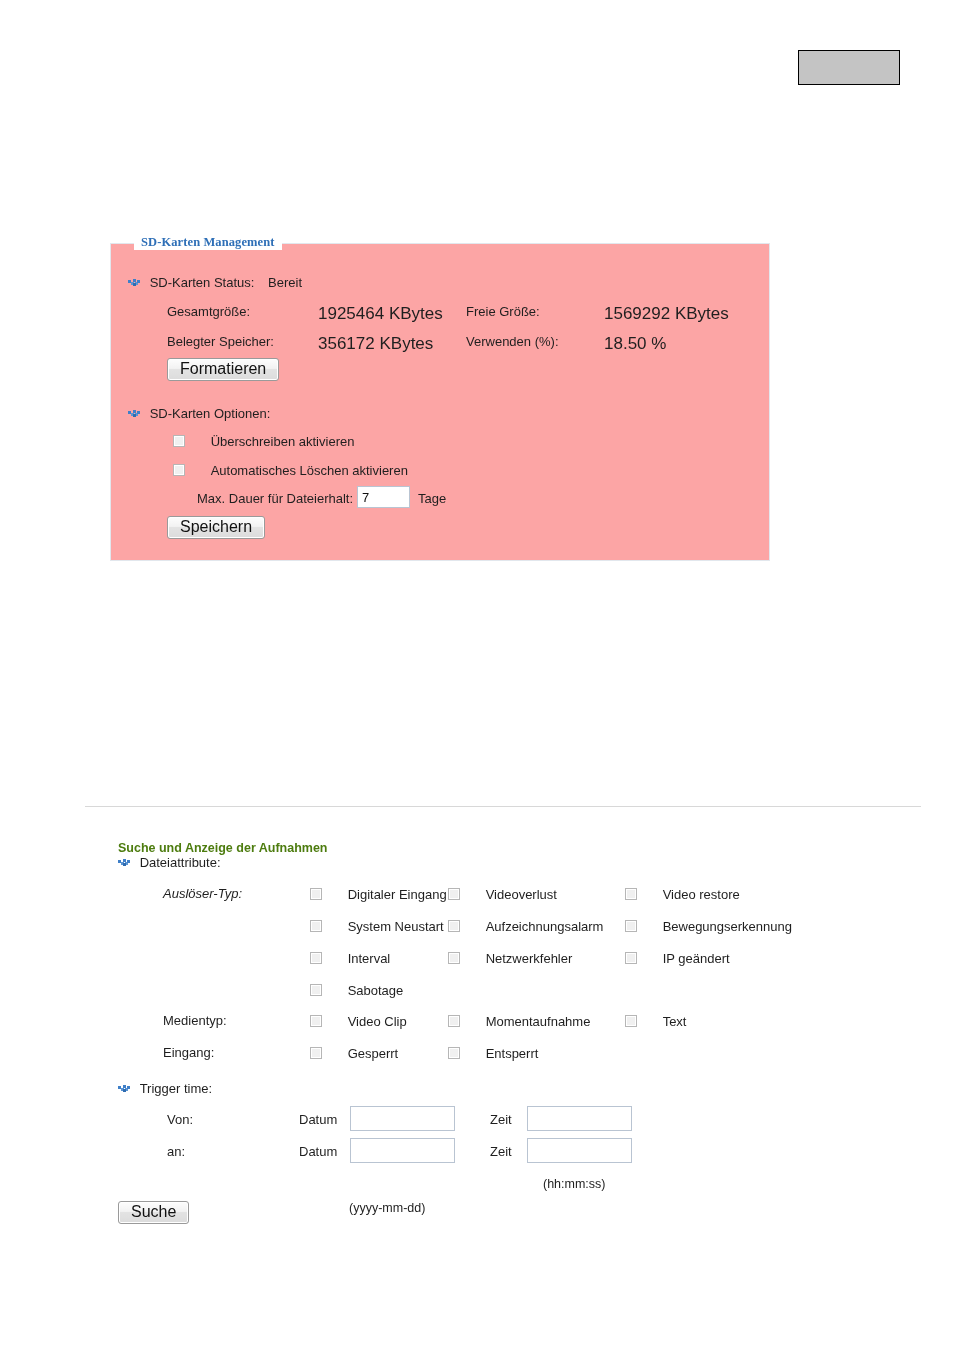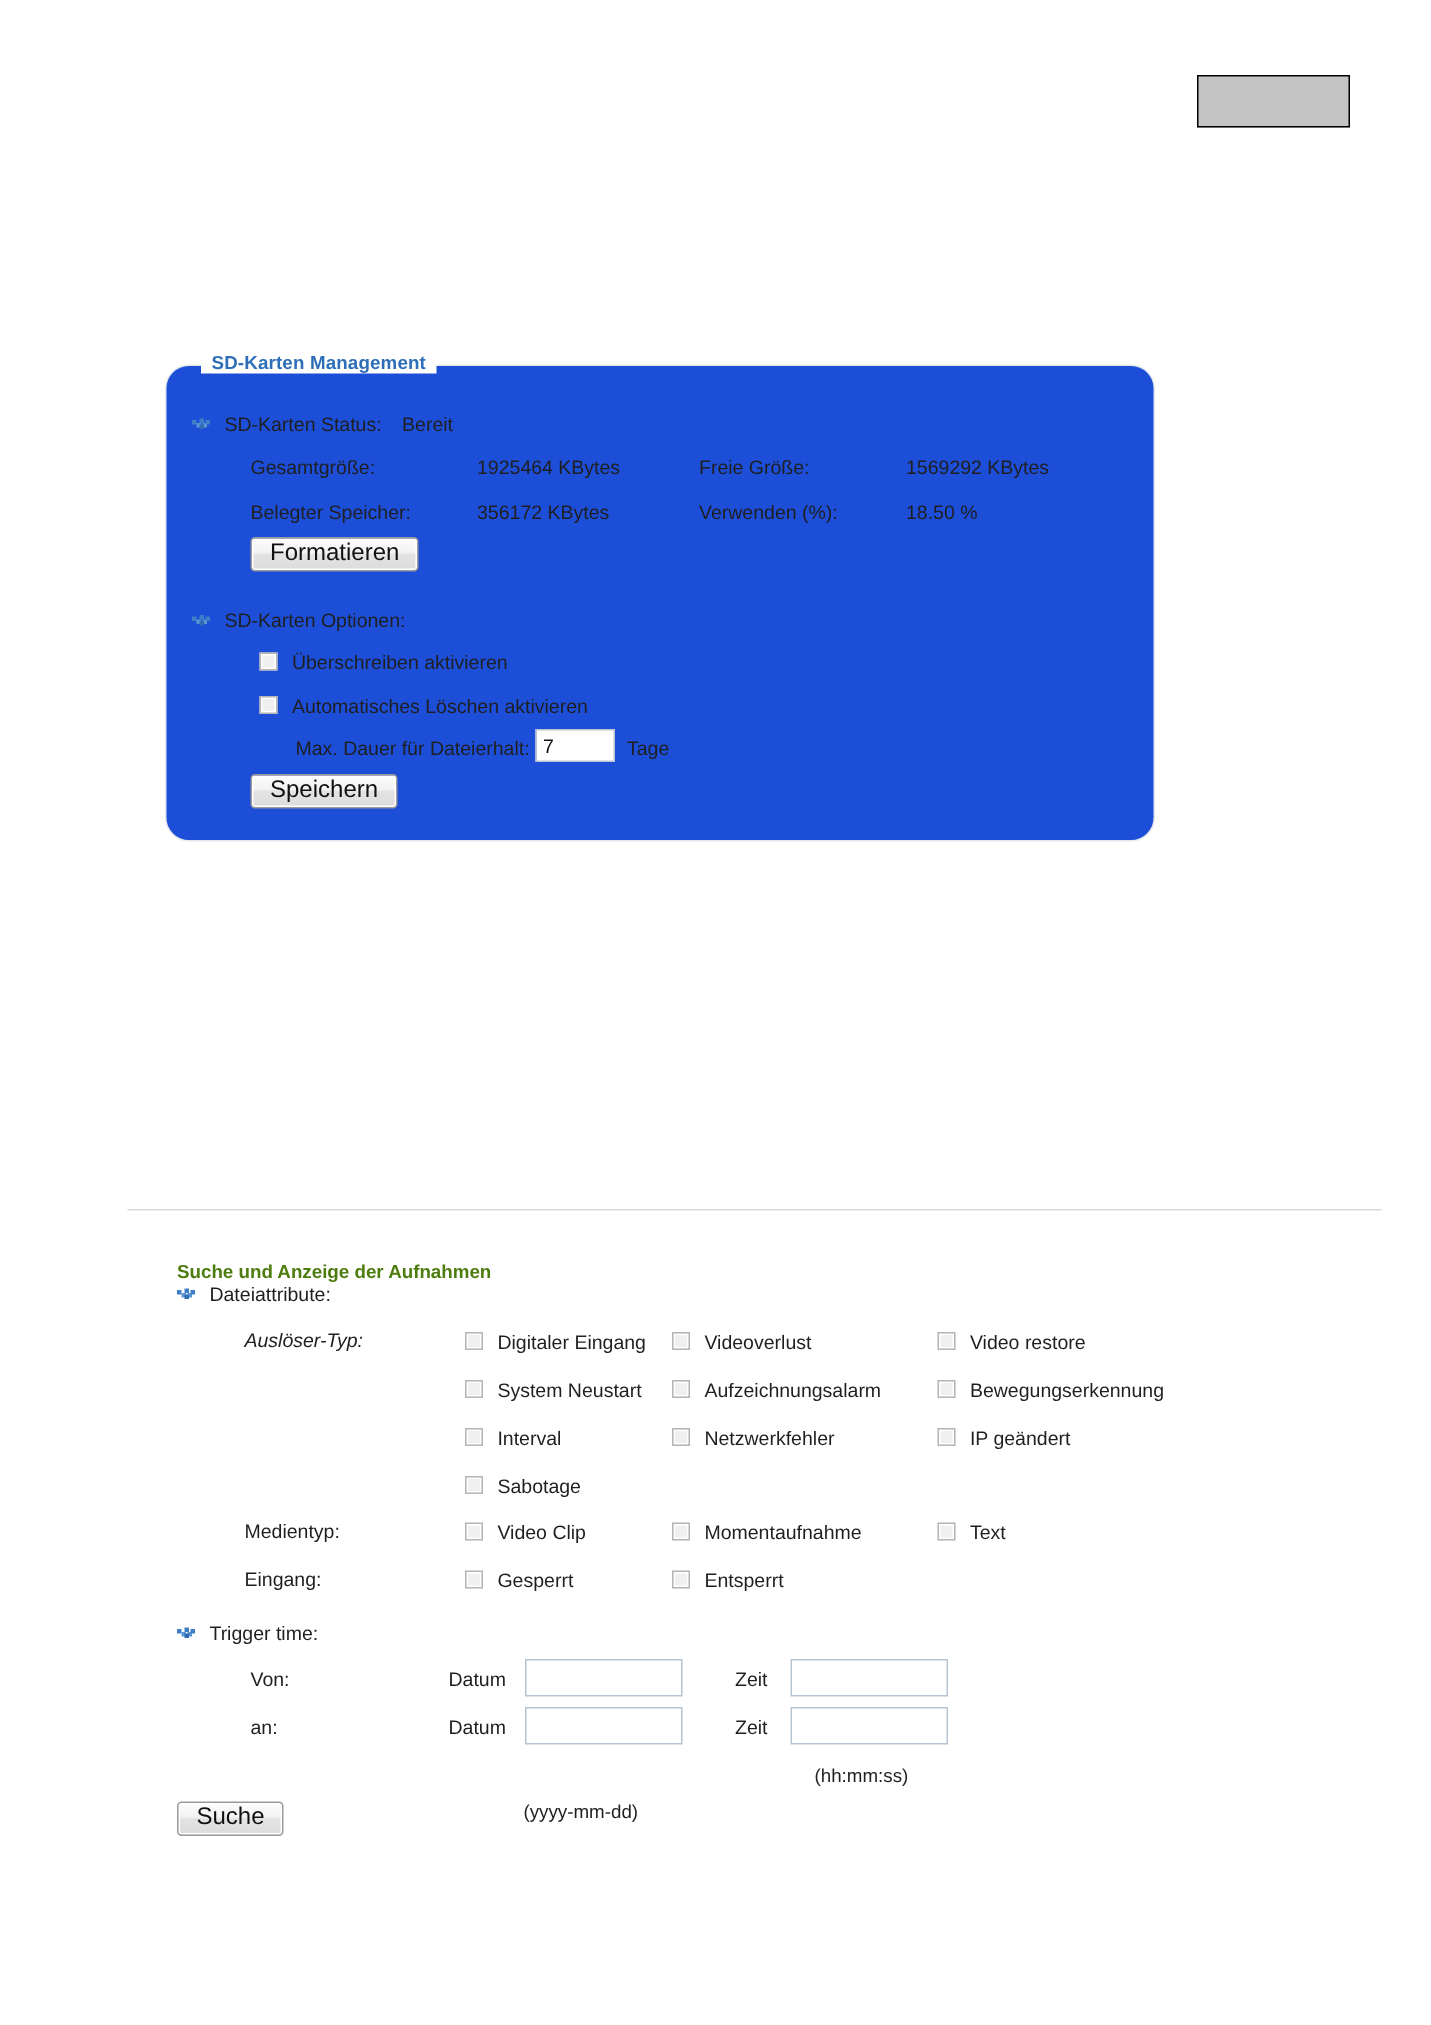--- a/index.html
+++ b/index.html
@@ -31,22 +31,23 @@
 
   
   .sd-fieldset {
     position: absolute;
     left: 110px;
     top: 243px;
     width: 660px;
     height: 318px;
     box-sizing: border-box;
     border: 1px solid #e2e7ed;
-    border-radius: 16px;
-    background: #1d4ed8;
+    border-radius: 0;
+    background: #fca5a5;
+    font-family: Liberation Serif, serif;
   }
   .sd-legend {
     position: absolute;
     left: 23px;
     top: -9px;
     background: #ffffff;
     padding: 0 7px;
     color: #2e6fb7;
     font-weight: bold;
     font-size: 12.5px;
@@ -77,21 +78,21 @@
   }
 
   .row-label {
     position: absolute;
     font-size: 13px;
     color: #1f1f1f;
     white-space: nowrap;
   }
   .row-value {
     position: absolute;
-    font-size: 13px;
+    font-size: 17px;
     color: #1f1f1f;
     white-space: nowrap;
   }
 
   
   .btn {
     position: absolute;
     font-family: "Liberation Sans", sans-serif;
     font-size: 16px;
     color: #111111;
@@ -119,21 +120,21 @@
     top: -1px;
   }
   .cb-item {
     position: absolute;
     white-space: nowrap;
     font-size: 13px;
     color: #1f1f1f;
   }
   .cb-item .cb-label {
     vertical-align: middle;
-    margin-left: 6px;
+    margin-left: 22px;
   }
 
   
   .txt {
     position: absolute;
     box-sizing: border-box;
     border: 1px solid #b9c4d2;
     background: #ffffff;
     font-family: "Liberation Sans", sans-serif;
     font-size: 13px;

